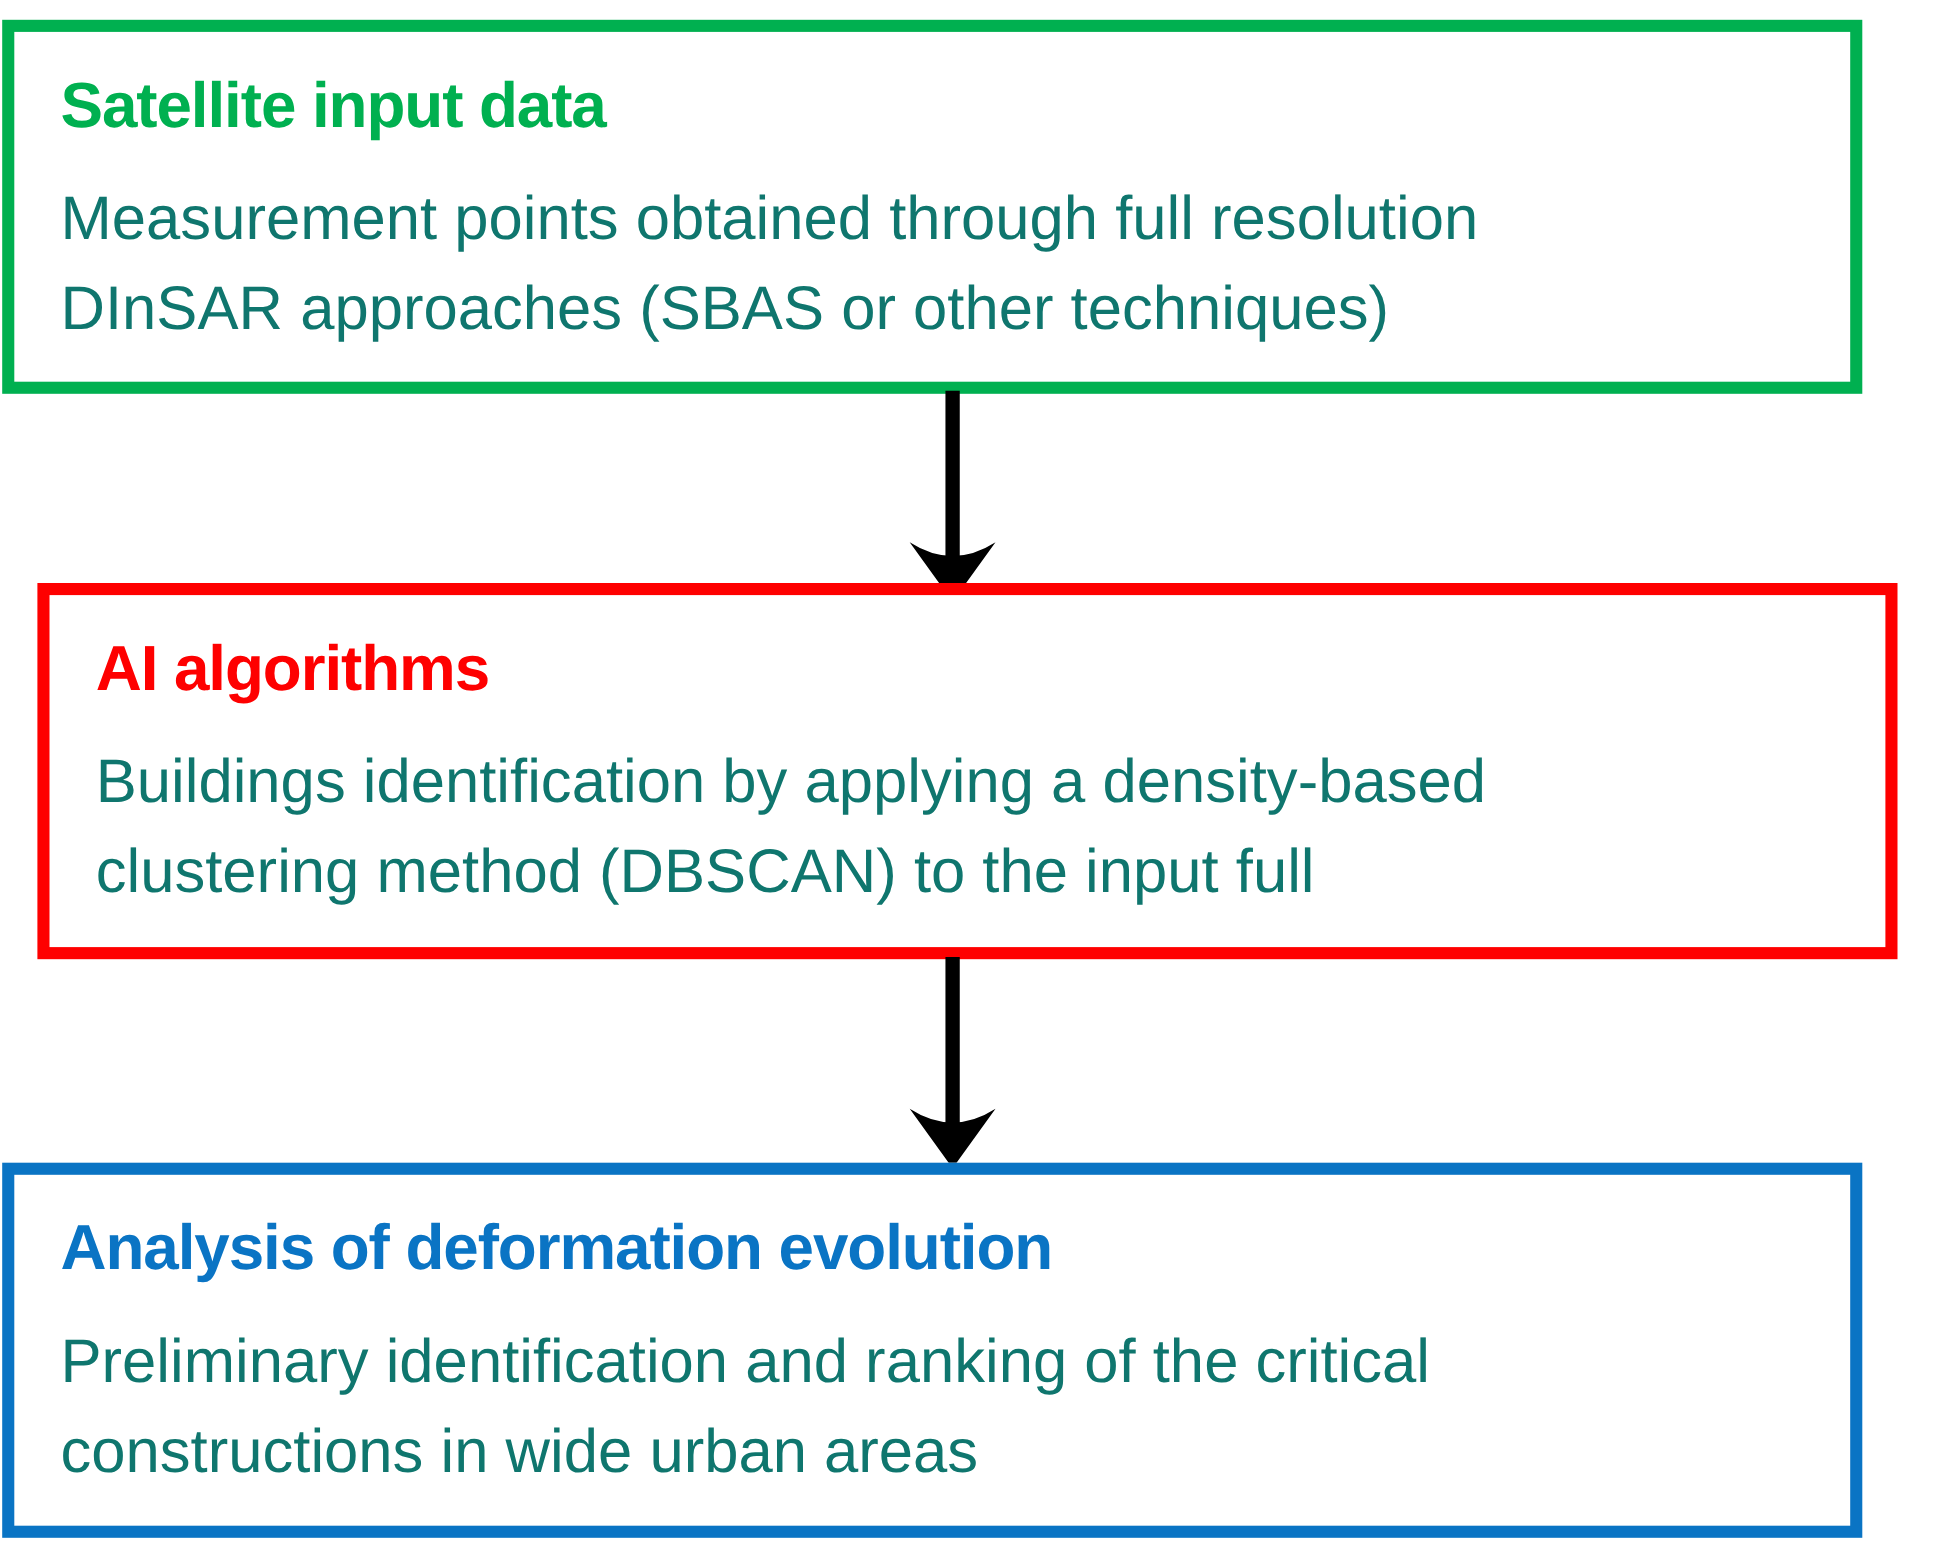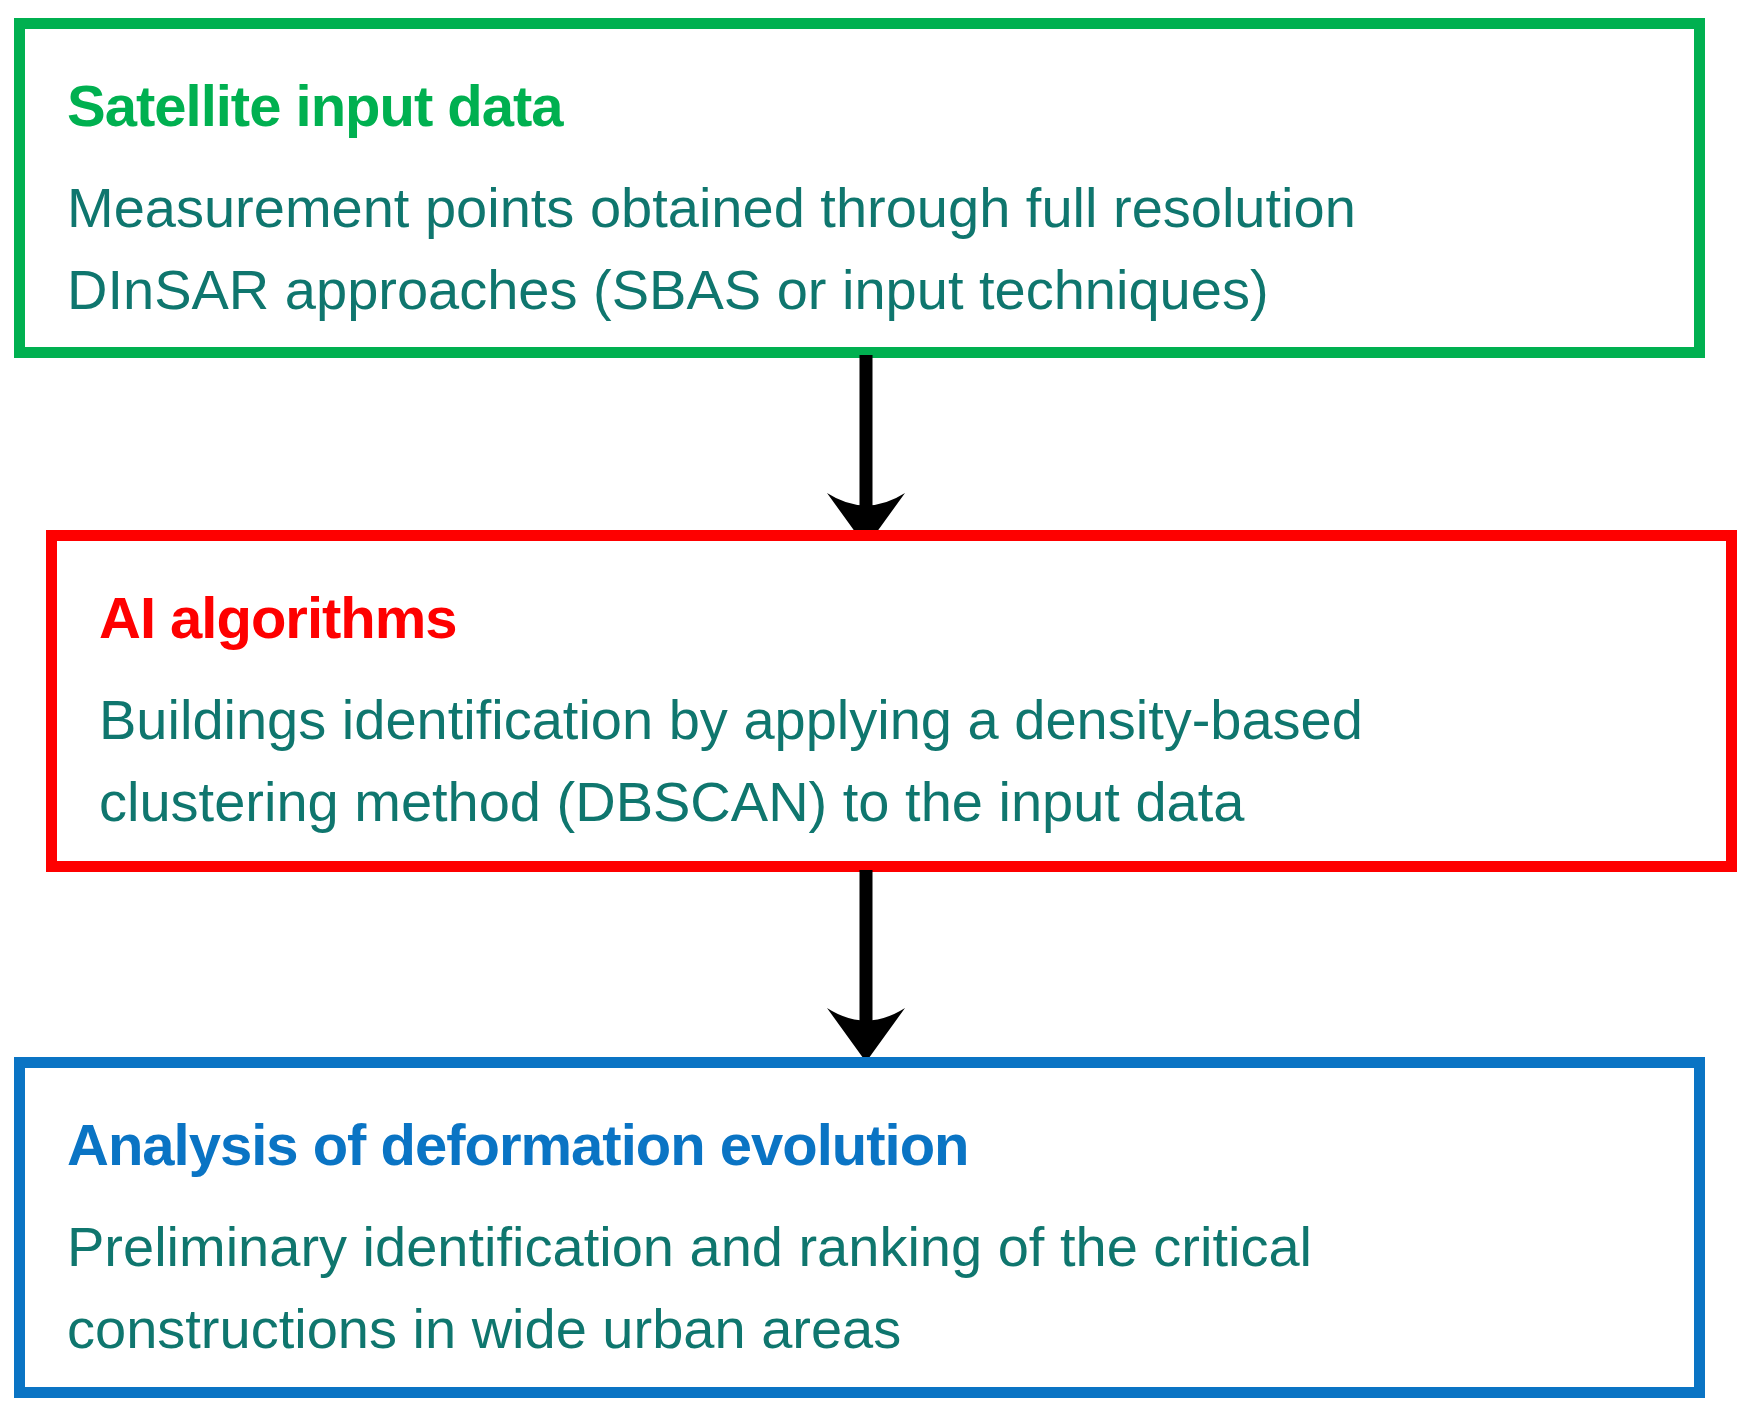--- a/index.html
+++ b/index.html
@@ -10,26 +10,26 @@
   .canvas {
     position: relative;
     width: 1757px;
     height: 1423px;
     background: #ffffff;
     font-family: "Liberation Sans", sans-serif;
     overflow: hidden;
   }
   .flow-box {
     position: absolute;
-    left: 14px;
+    left: 2px;
     width: 1691px;
     box-sizing: border-box;
     border: 11px solid #000;
     background: #ffffff;
-    padding: 44px 30px 0 42px;
+    padding: 34px 30px 0 42px;
   }
   .box-satellite { top: 18px;   height: 340px; }
   .box-ai        { top: 530px;  height: 342px; }
   .box-analysis  { top: 1057px; height: 341px; }
 
   .box-title {
     font-size: 58px;
     font-weight: bold;
     line-height: 66px;
     letter-spacing: -1px;
@@ -55,34 +55,34 @@
 </style>
 </head>
 <body>
 
 <div class="canvas">
 
   <div class="flow-box box-satellite" style="border-color: rgb(0, 176, 80);">
     <div class="box-title" style="color: rgb(0, 176, 80);">Satellite input data</div>
     <div class="box-body">
       <div class="body-line">Measurement points obtained through full resolution</div>
-      <div class="body-line">DInSAR approaches (SBAS or input techniques)</div>
+      <div class="body-line">DInSAR approaches (SBAS or other techniques)</div>
     </div>
   </div>
 
   <svg class="flow-arrow arrow-1" viewBox="0 0 80 192" style="color: rgb(0, 0, 0);">
     <rect x="33.5" y="0" width="13" height="152" fill="currentColor"></rect>
     <path d="M40,192 L1,138 Q40,163 79,138 Z" fill="currentColor"></path>
   </svg>
 
   <div class="flow-box box-ai" style="border-color: rgb(254, 0, 0); margin-left: 32px;">
     <div class="box-title" style="color: rgb(254, 0, 0);">AI algorithms</div>
     <div class="box-body">
       <div class="body-line">Buildings identification by applying a density-based</div>
-      <div class="body-line">clustering method (DBSCAN) to the input data</div>
+      <div class="body-line">clustering method (DBSCAN) to the input full</div>
     </div>
   </div>
 
   <svg class="flow-arrow arrow-2" viewBox="0 0 80 192" style="color: rgb(0, 0, 0);">
     <rect x="33.5" y="0" width="13" height="152" fill="currentColor"></rect>
     <path d="M40,192 L1,138 Q40,163 79,138 Z" fill="currentColor"></path>
   </svg>
 
   <div class="flow-box box-analysis" style="border-color: rgb(10, 116, 196);">
     <div class="box-title" style="color: rgb(10, 116, 196);">Analysis of deformation evolution</div>

